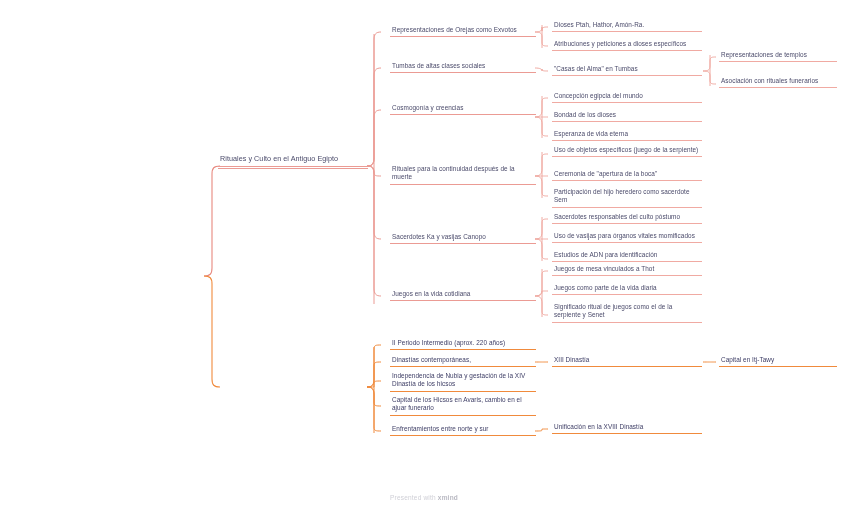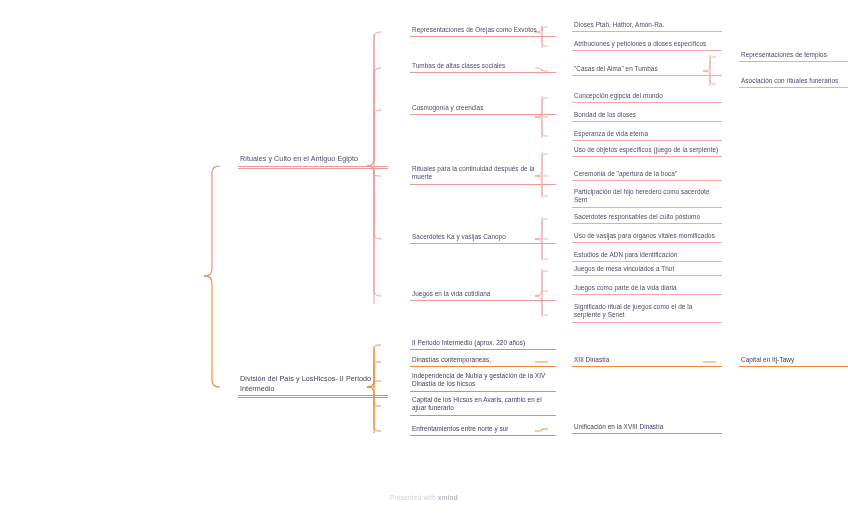--- a/index.html
+++ b/index.html
@@ -36,21 +36,20 @@
     height: 5px;
     border-top: 1.6px solid #27276e;
     border-bottom: 1.6px solid #27276e;
     margin: 3px 10px 0 10px;
   }
 
   
   .node {
     position: absolute;
     padding-bottom: 2px;
-    margin-left: 20px;
   }
   .node .txt {
     font-size: 6.4px;
     line-height: 8.4px;
     display: block;
     padding: 0 2px 2px 2px;
     letter-spacing: .05px;
   }
   .node .rule {
     height: 0;
@@ -246,24 +245,20 @@
   </div>
   <div class="node pink2" style="left:552px; top:284px; width:150px;">
     <span class="txt">Juegos como parte de la vida diaria</span>
     <div class="rule"></div>
   </div>
   <div class="node pink2" style="left:552px; top:303px; width:150px;">
     <span class="txt">Significado ritual de juegos como el de la serpiente y Senet</span>
     <div class="rule"></div>
   </div>
 
-  <div class="node lvl1 orange orange1" style="left:218px; top:374px; width:150px;">
-    <span class="txt">División del País y LosHicsos- II Periodo Intermedio</span>
-    <div class="rule2"></div>
-  </div>
 
   <div class="node orange" style="left:390px; top:339px; width:146px;">
     <span class="txt">II Periodo Intermedio (aprox. 220 años)</span>
     <div class="rule"></div>
   </div>
   <div class="node orange" style="left:390px; top:356px; width:146px;">
     <span class="txt">Dinastías contemporáneas,</span>
     <div class="rule"></div>
   </div>
   <div class="node orange" style="left:390px; top:372px; width:146px;">

